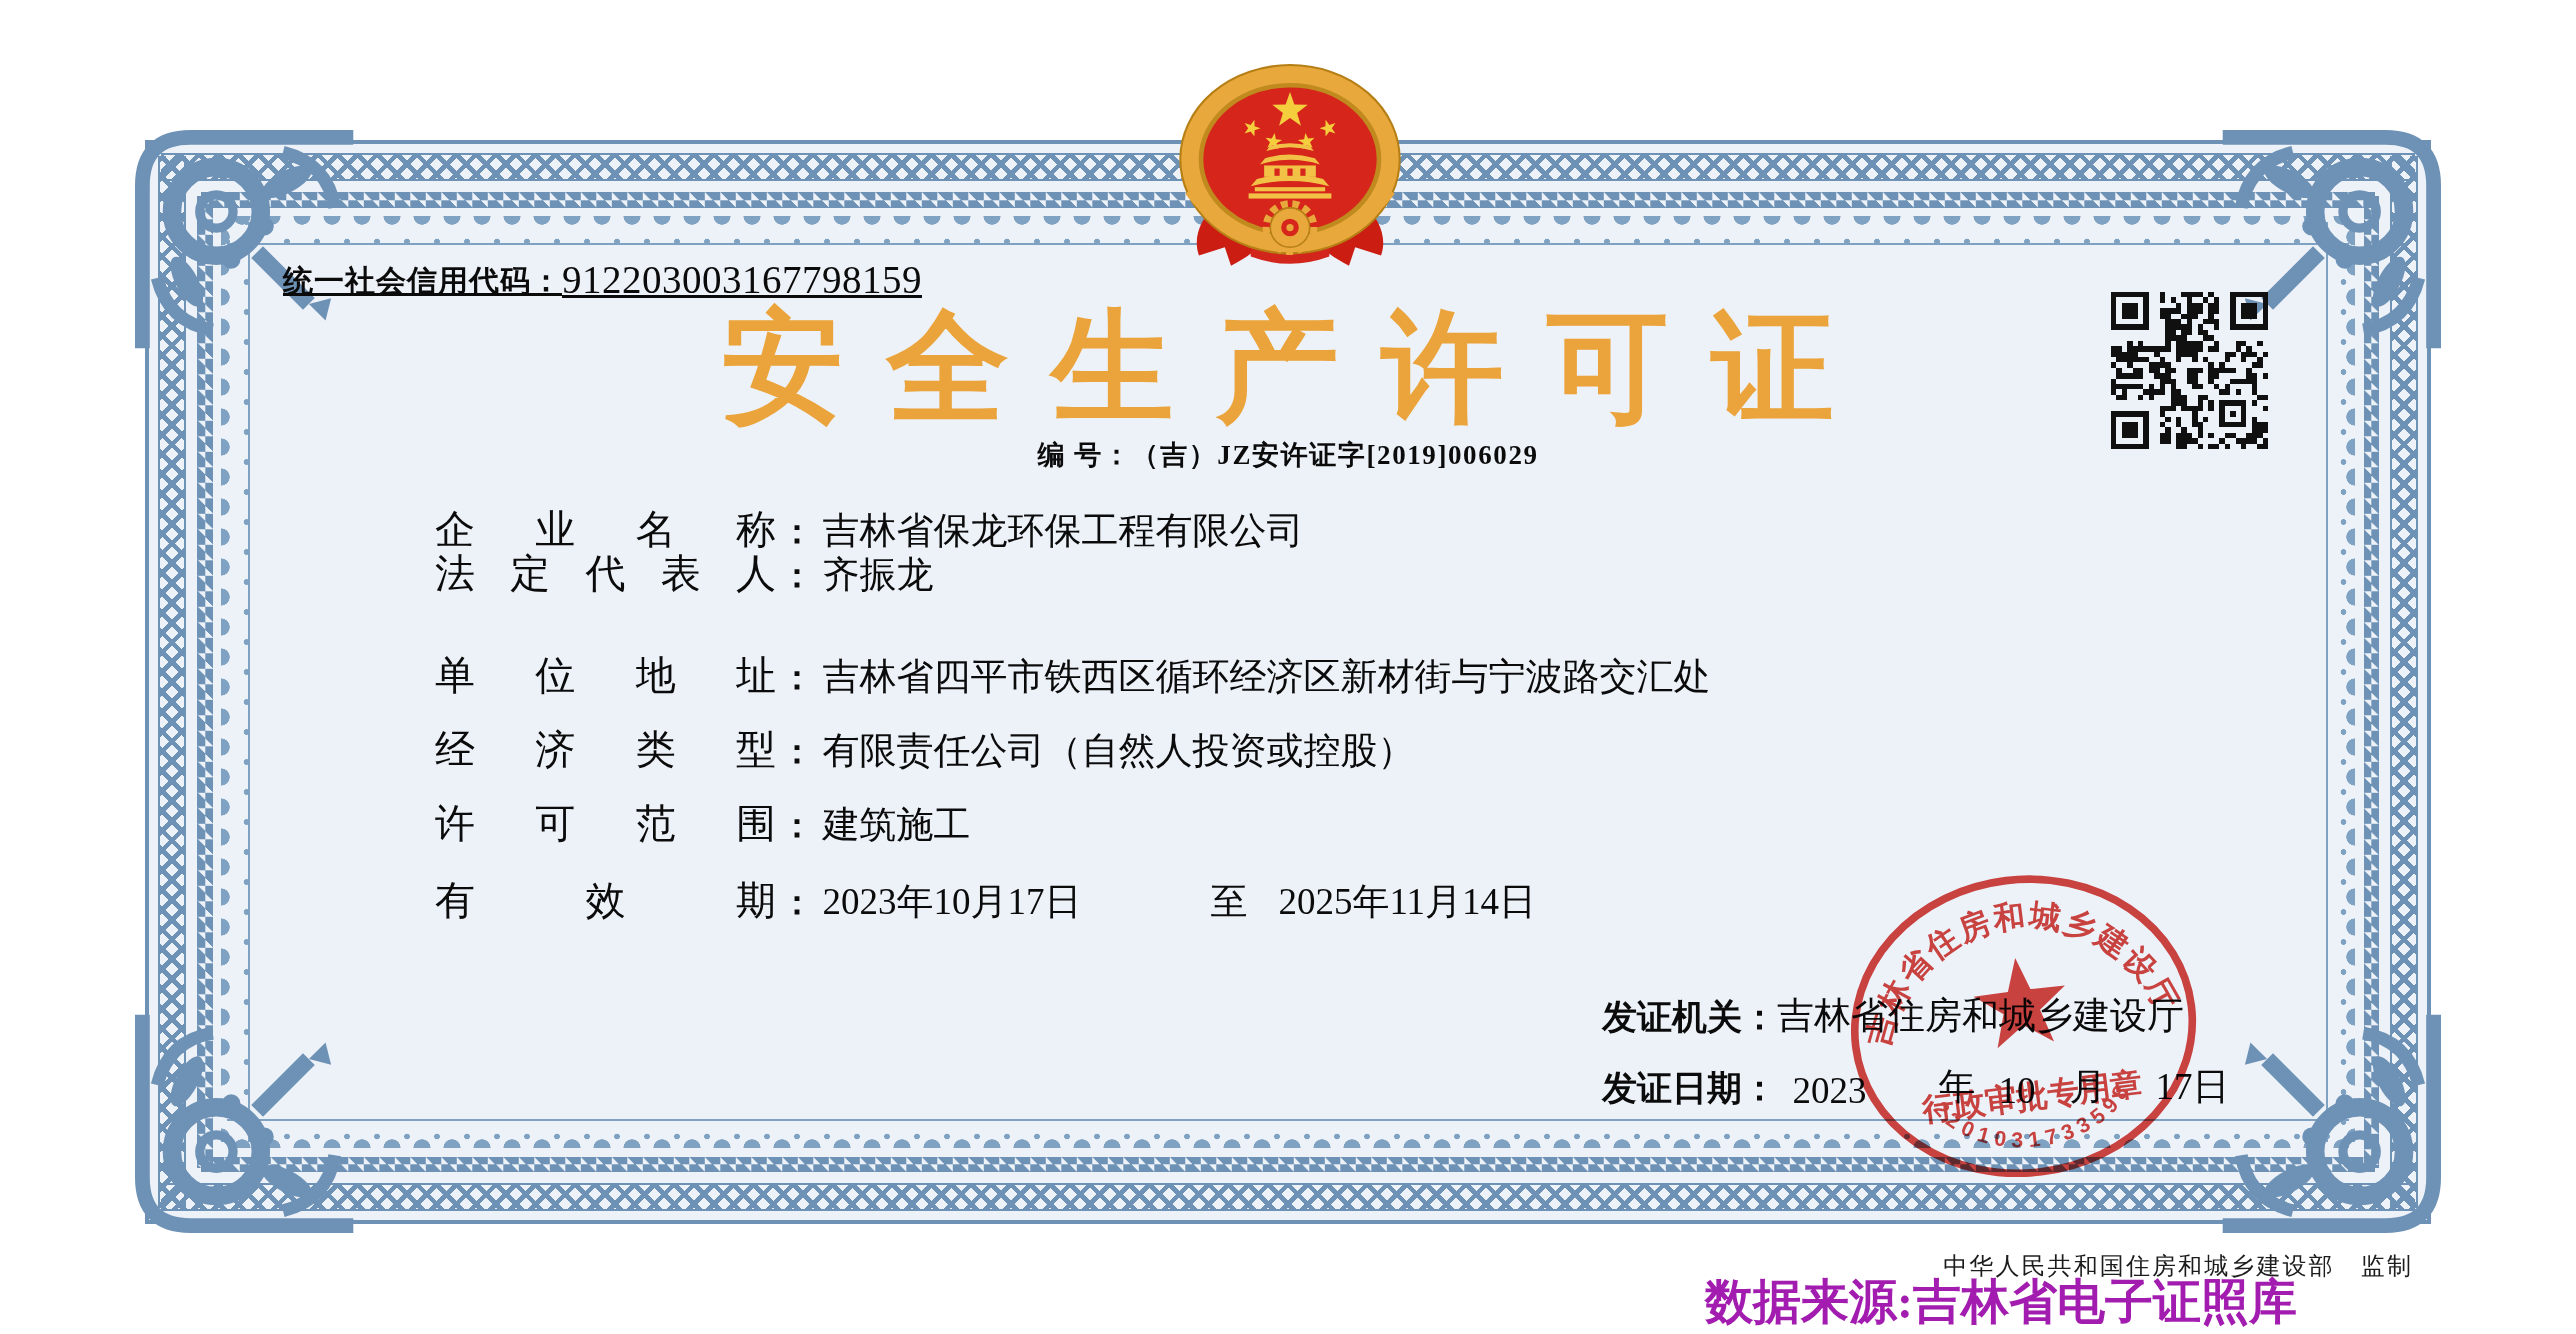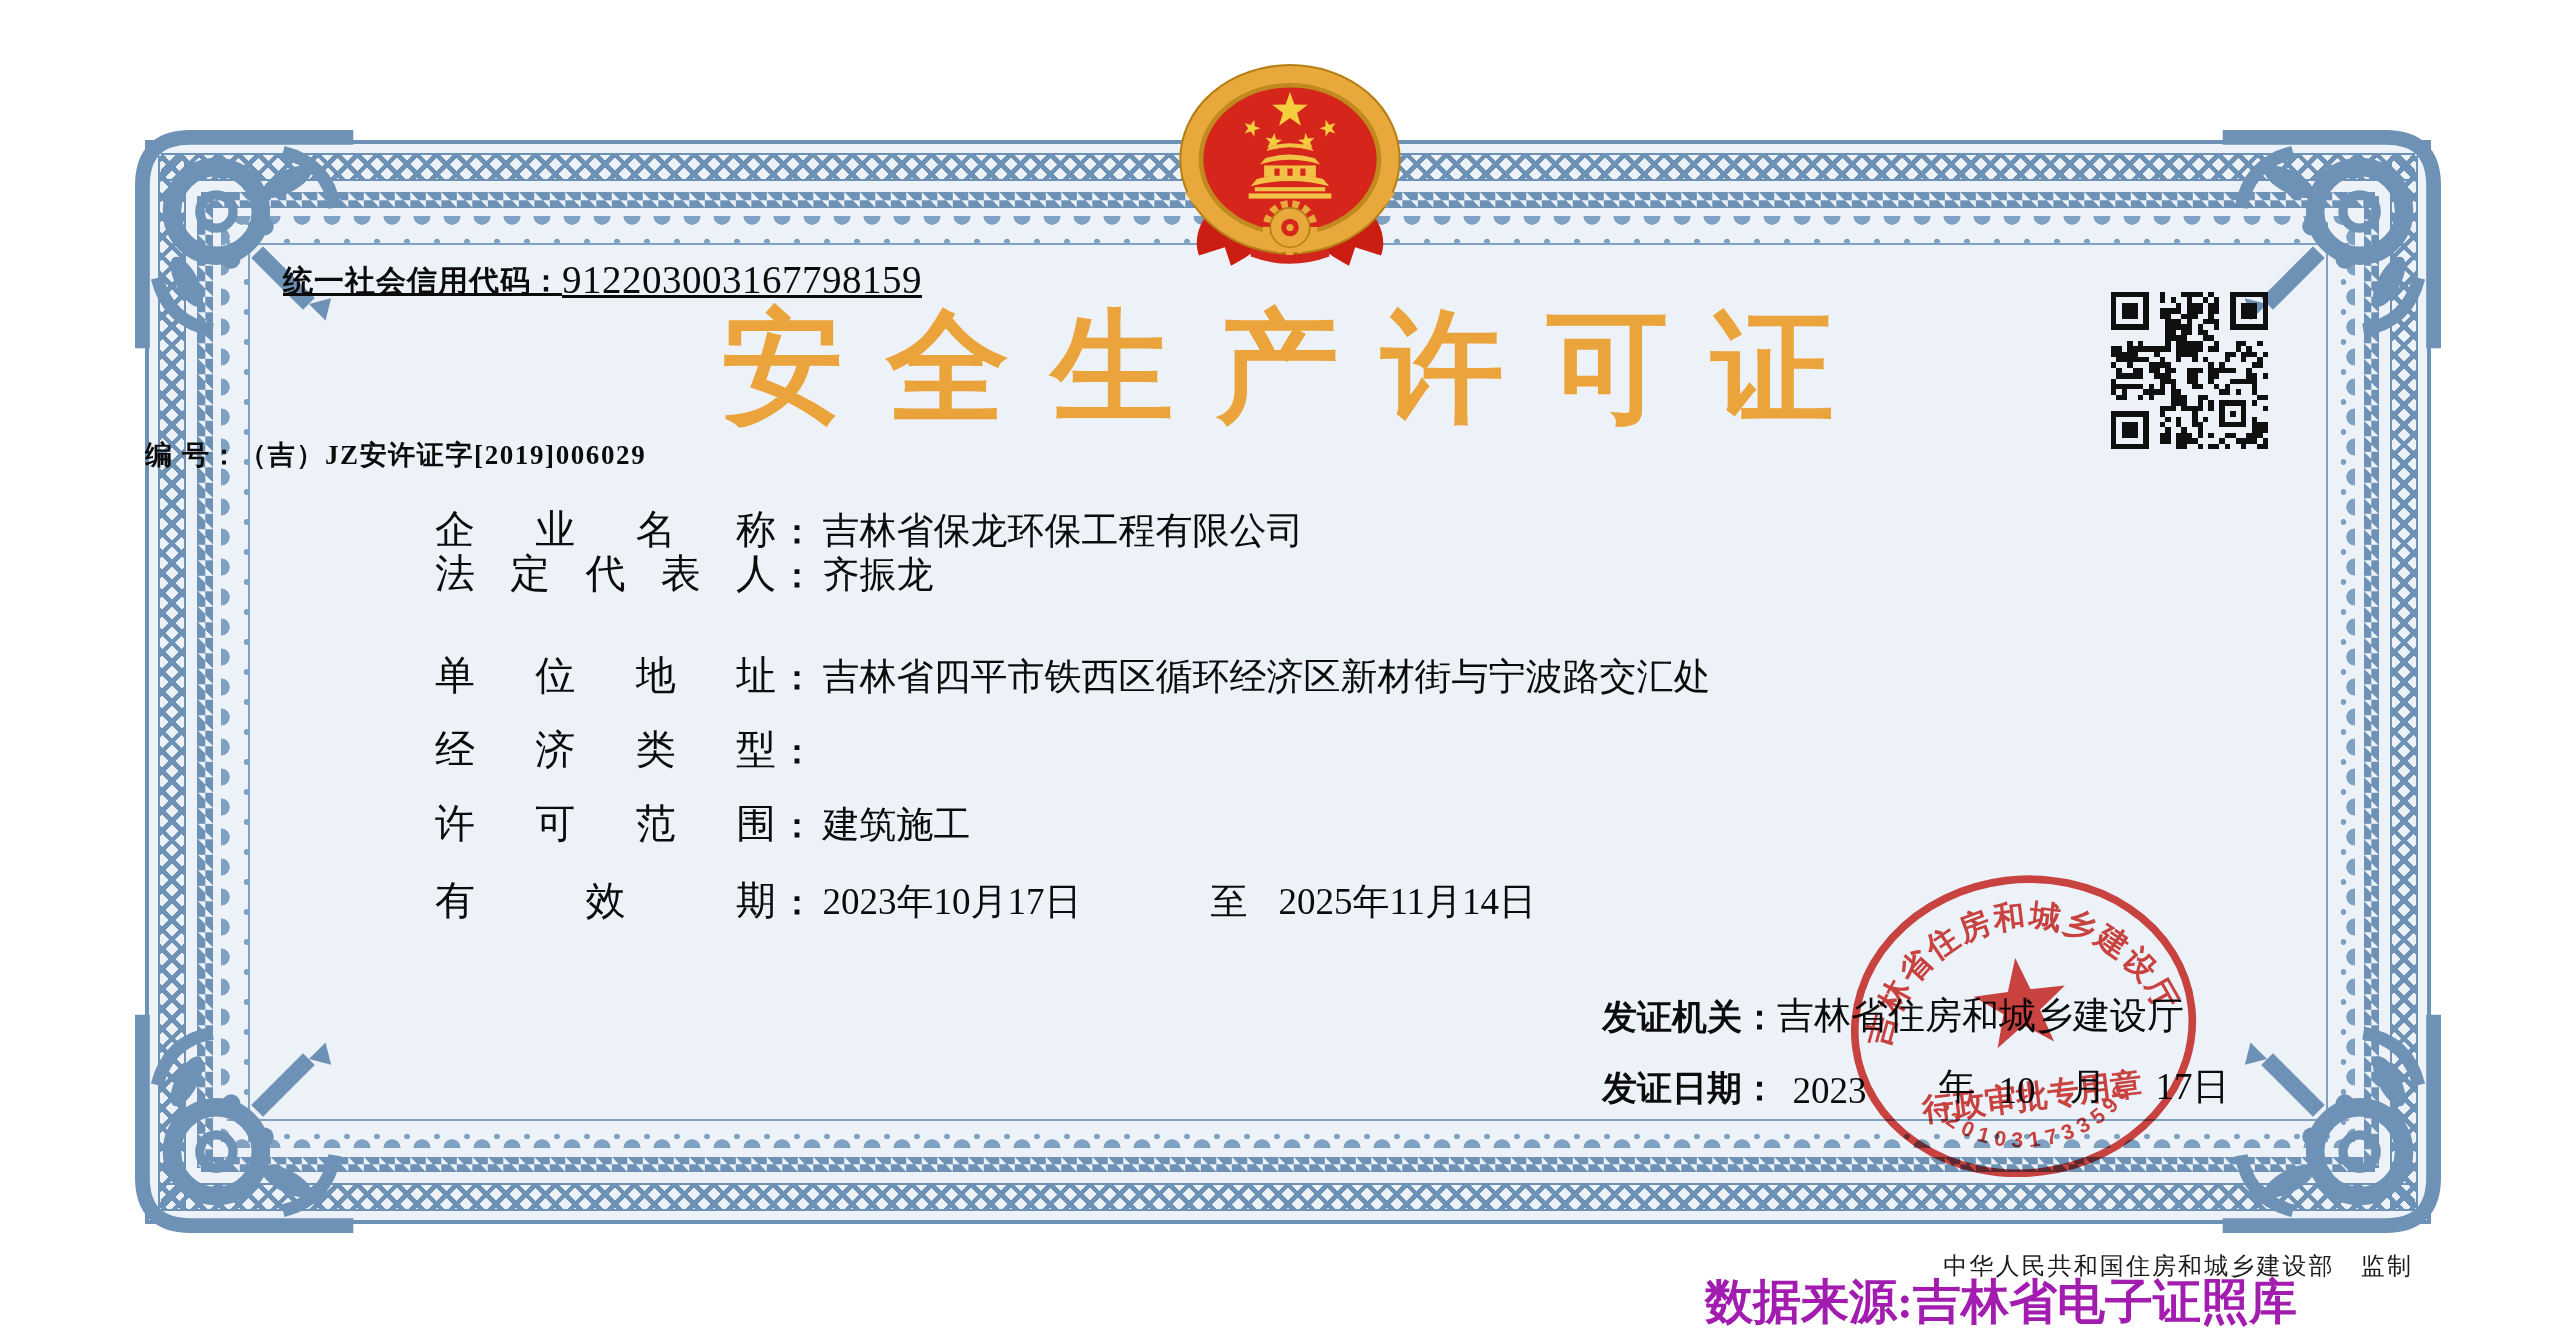--- a/index.html
+++ b/index.html
@@ -50,21 +50,21 @@
   
   .credit{position:absolute;left:283px;top:257px;z-index:3;display:flex;align-items:flex-end;text-decoration:underline;}
   .credit .lbl{font-weight:700;font-size:30px;letter-spacing:1px;}
   .credit .val{font-family:"Liberation Serif",serif;font-size:39px;letter-spacing:0.5px;}
   .title{
     position:absolute;left:145px;top:306px;width:2286px;z-index:3;
     text-align:center;font-weight:800;font-size:122px;line-height:1;
     letter-spacing:43px;text-indent:22px;color:#EBA43C;
   }
   .certno{
-    position:absolute;left:145px;top:437px;width:2286px;z-index:3;
+    position:absolute;left:145px;top:437px;width:2286px;z-index:3;text-align:center;
     font-family:"Liberation Serif",serif;font-weight:600;font-size:27px;letter-spacing:1.6px;
   }
   .row{position:absolute;left:435px;z-index:3;display:flex;align-items:baseline;}
   .f-label{display:inline-block;width:341px;font-weight:400;font-size:40px;
            text-align:justify;text-align-last:justify;}
   .f-colon{font-weight:700;font-size:34px;margin:0 8.3px 0 4.1px;}
   .f-value{font-family:Liberation Serif, serif;font-size:37px;white-space:nowrap;}
   .sep{margin-left:129px;}
   .val2{margin-left:31px;}
   .issue-row{position:absolute;left:1602px;z-index:3;display:flex;align-items:flex-end;white-space:nowrap;}
@@ -193,20 +193,21 @@
   <span class="f-value">齐振龙</span>
 </div>
 <div class="row" style="top:648px">
   <span class="f-label">单位地址</span>
   <span class="f-colon">：</span>
   <span class="f-value">吉林省四平市铁西区循环经济区新材街与宁波路交汇处</span>
 </div>
 <div class="row" style="top:722px">
   <span class="f-label">经济类型</span>
   <span class="f-colon">：</span>
+  <span class="f-value">有限责任公司（自然人投资或控股）</span>
 </div>
 <div class="row" style="top:796px">
   <span class="f-label">许可范围</span>
   <span class="f-colon">：</span>
   <span class="f-value">建筑施工</span>
 </div>
 <div class="row" style="top:873px">
   <span class="f-label">有效期</span>
   <span class="f-colon">：</span>
   <span class="f-value">2023年10月17日</span>

